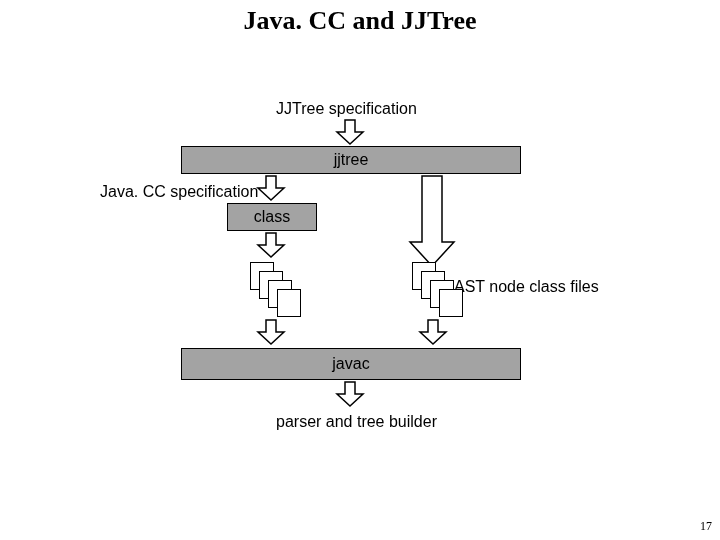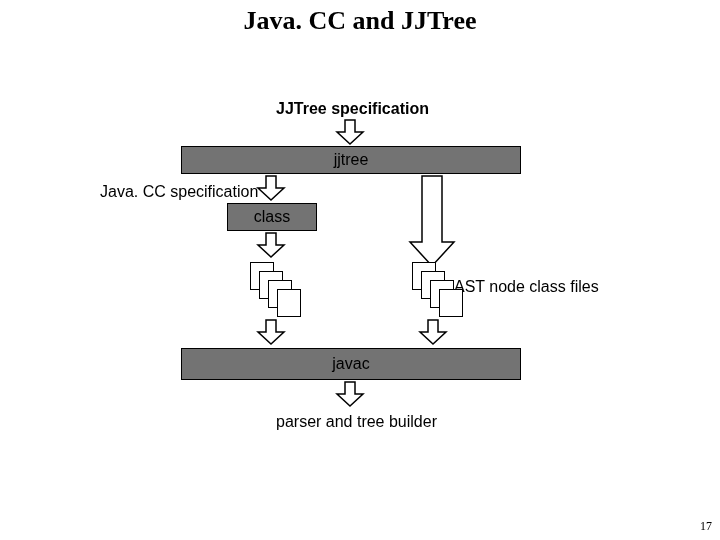--- a/index.html
+++ b/index.html
@@ -1,21 +1,21 @@
 <!DOCTYPE html>
 <html><head>
 <meta charset="utf-8">
 <style>
   html,body{margin:0;padding:0;width:720px;height:540px;background:#fff;font-family:Arial,Helvetica,sans-serif;color:#000}
   .slide{position:relative;width:720px;height:540px}
   .title{position:absolute;top:6px;left:0;width:720px;text-align:center;font-family:"Times New Roman",Times,serif;font-weight:bold;font-size:26px}
   .pagenum{position:absolute;bottom:6px;right:8px;font-family:"Times New Roman",Times,serif;font-size:12px}
   .lbl{position:absolute;font-size:16px;white-space:nowrap}
-  .lblb{font-weight:bold}
-  .box{position:absolute;border:1.5px solid #000;background:#737373;display:flex;align-items:center;justify-content:center;font-size:16px}
+  .lblb{font-weight:normal}
+  .box{position:absolute;border:1.5px solid #000;background:#a3a3a3;display:flex;align-items:center;justify-content:center;font-size:16px}
   svg{position:absolute;overflow:visible}
   .stk{fill:#fff;stroke:#000;stroke-width:1.5}
   .files{position:absolute}
   .files div{position:absolute;width:22px;height:26px;border:1.5px solid #000;background:#fff}
 </style>
 </head>
 <body>
 
 <div class="slide">
 

